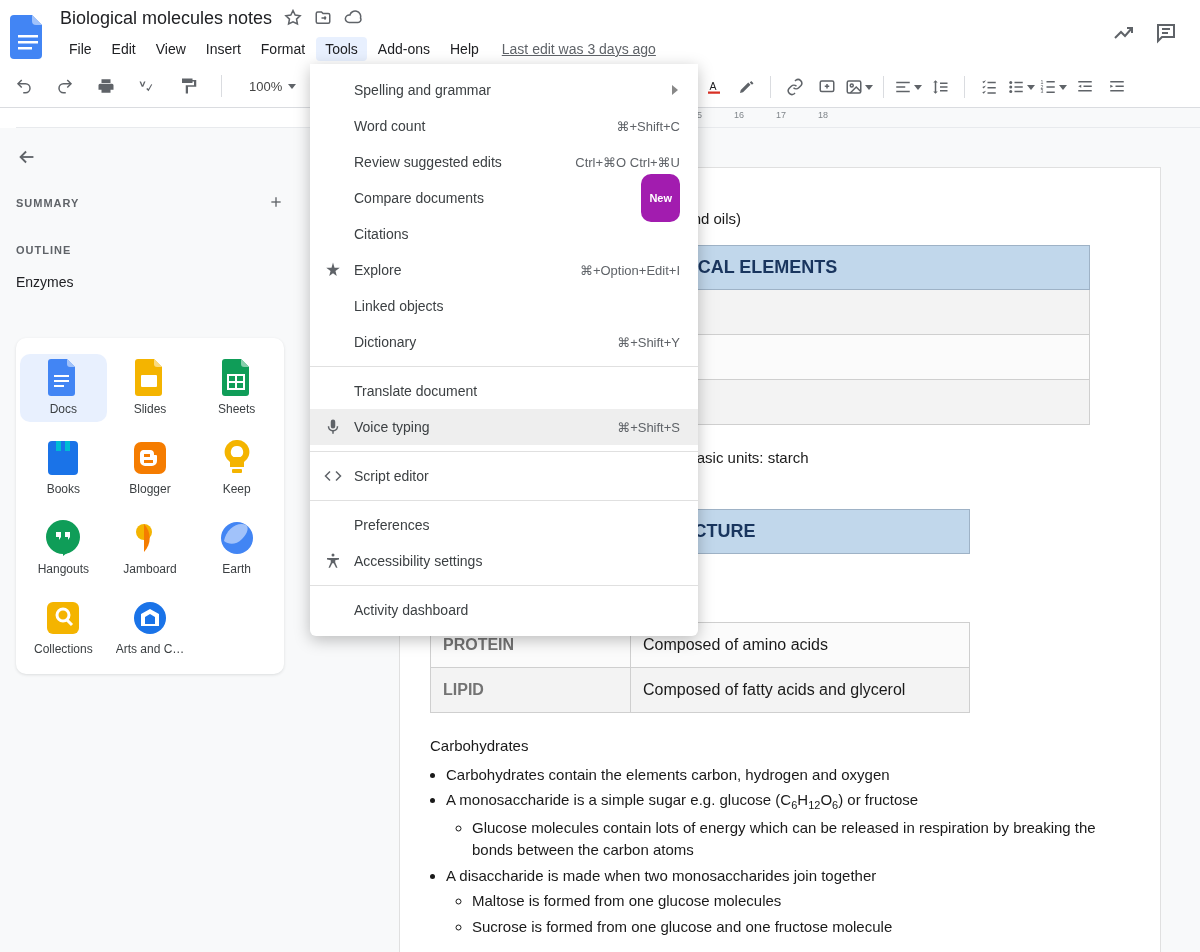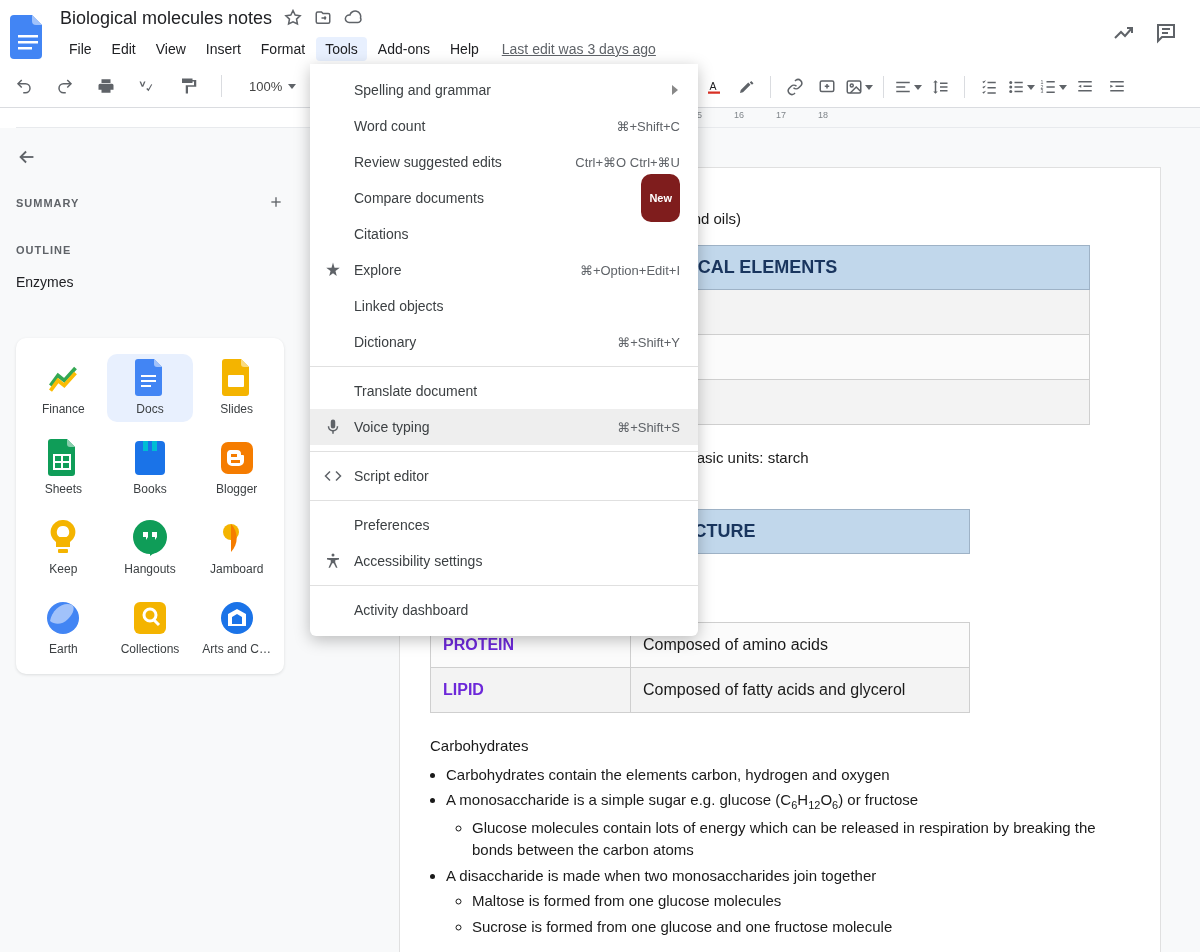--- a/index.html
+++ b/index.html
@@ -57,39 +57,39 @@
   .app-cell .label { font-size:12px; color:#3c4043; max-width:80px; overflow:hidden; text-overflow:ellipsis; white-space:nowrap; text-align:center;}
   .app-cell .ic { width:36px; height:36px; display:flex; align-items:center; justify-content:center; border-radius:6px; }
 
   
   .canvas { flex:1; background:#f8f9fa; position:relative; overflow:hidden; }
   .page { position:absolute; left:100px; top:40px; width:760px; background:#fff; padding:40px 30px; box-shadow:0 0 0 1px #e0e0e0; font-size:15px; line-height:1.5; color:#1a1a1a;}
   .page .para1 { margin-bottom:14px; }
   .data-table { width:660px; border-collapse:collapse; margin-bottom:22px;}
   .data-table th { background:#c1d7eb; color:#19355e; font-weight:700; font-size:18px; text-align:center; padding:8px; border:1px solid #9eb2c6;}
   .data-table td { padding:10px 12px; border:1px solid #cfcfcf; font-size:16px;}
-  .data-table td.k { font-weight:700; color:#6d28d9; width:200px;}
+  .data-table td.k { font-weight:700; color:#737373; width:200px;}
   .data-table tr:nth-child(even) td { background:#f3f3f3; }
   .data-table tr:nth-child(odd) td { background:#fbfbfb; }
   ul.b { margin:6px 0 0 16px; padding:0;}
   ul.b li { margin:3px 0; }
   ul.c { list-style:circle; margin:3px 0 3px 26px; padding:0;}
   .section-h { font-weight:400; margin-top:20px; margin-bottom:4px; }
 
   
   .dropdown { position:absolute; left:310px; top:64px; width:388px; background:#fff; border-radius:0 0 6px 6px; box-shadow:0 4px 16px rgba(0,0,0,.25); padding:8px 0; z-index:50; font-size:14px; color:#3c4043;}
   .dd-item { display:flex; align-items:center; height:36px; padding:0 18px 0 44px; position:relative; cursor:pointer;}
   .dd-item.hover { background:#eeeeee; }
   .dd-item .hint { margin-left:auto; color:#5f6368; font-size:13px;}
   .dd-item .dicon { position:absolute; left:14px; top:50%; transform:translateY(-50%); color:#5f6368; display:flex;}
   .dd-item .dicon svg { width:18px; height:18px; }
   .dd-sep { height:1px; background:#e0e0e0; margin:6px 0;}
   .dd-item .arrow-right { margin-left:auto; color:#99a; }
   .dd-item .arrow-right svg{width:10px;height:10px;}
-  .new-badge { background:#7f1d1d; color:#fff; font-size:11px; font-weight:700; padding:18px 8px; border-radius:10px; margin-left:auto;}
+  .new-badge { background:#a21caf; color:#fff; font-size:11px; font-weight:700; padding:18px 8px; border-radius:10px; margin-left:auto;}
 
   sub { font-size:11px; vertical-align:sub; }
 
 </style>
 </head>
 <body>
 
 <div class="titlebar">
   <div class="app-icon">
     <svg viewBox="0 0 36 44">
@@ -308,29 +308,20 @@
       <span class="plus"><svg viewBox="0 0 24 24" stroke="#5f6368" stroke-width="2">
             <line x1="12" y1="5" x2="12" y2="19"></line>
             <line x1="5" y1="12" x2="19" y2="12"></line>
           </svg></span>
     </div>
     <div class="side-sub">OUTLINE</div>
     <div class="outline-item">Enzymes</div>
 
     <div class="apps-card">
       <div class="apps-grid" id="apps-grid">
-          <div class="app-cell">
-            <div class="ic">
-              <svg width="30" height="30" viewBox="0 0 24 24">
-                <polyline points="2,18 8,10 13,14 22,4" fill="none" stroke="#34a853" stroke-width="3"></polyline>
-                <polyline points="2,22 8,14 13,18 22,8" fill="none" stroke="#fbbc04" stroke-width="3"></polyline>
-              </svg>
-            </div>
-            <div class="label">Finance</div>
-          </div>
           <div class="app-cell selected">
             <div class="ic">
               <svg width="30" height="38" viewBox="0 0 30 38">
                 <path fill="#4285f4" d="M3 0h16l8 8v26a3 3 0 0 1-3 3H3a3 3 0 0 1-3-3V3a3 3 0 0 1 3-3z"></path>
                 <path fill="#a1c2fa" d="M19 0l8 8h-5a3 3 0 0 1-3-3V0z"></path>
                 <rect x="6" y="16" width="15" height="2" fill="#fff"></rect>
                 <rect x="6" y="21" width="15" height="2" fill="#fff"></rect>
                 <rect x="6" y="26" width="10" height="2" fill="#fff"></rect>
               </svg>
             </div>

